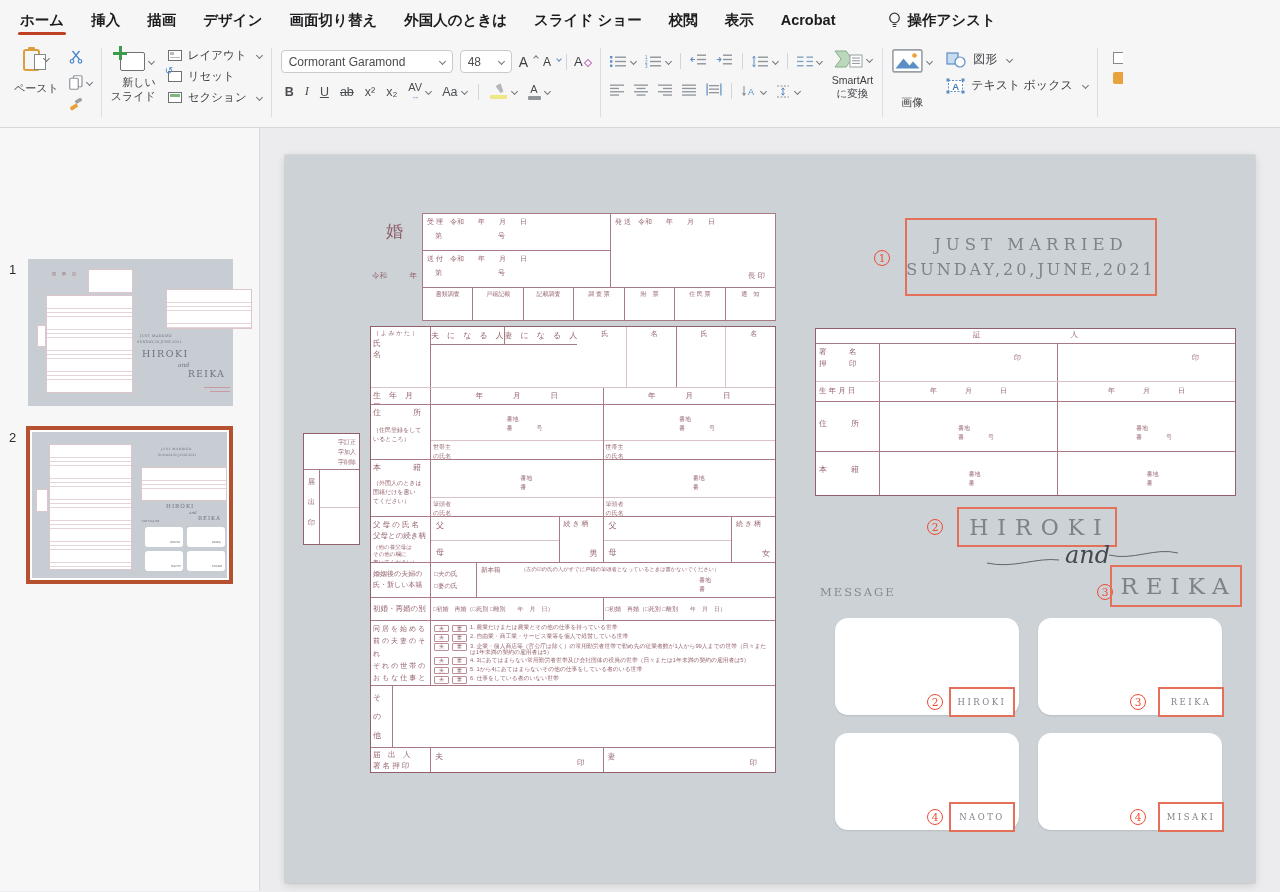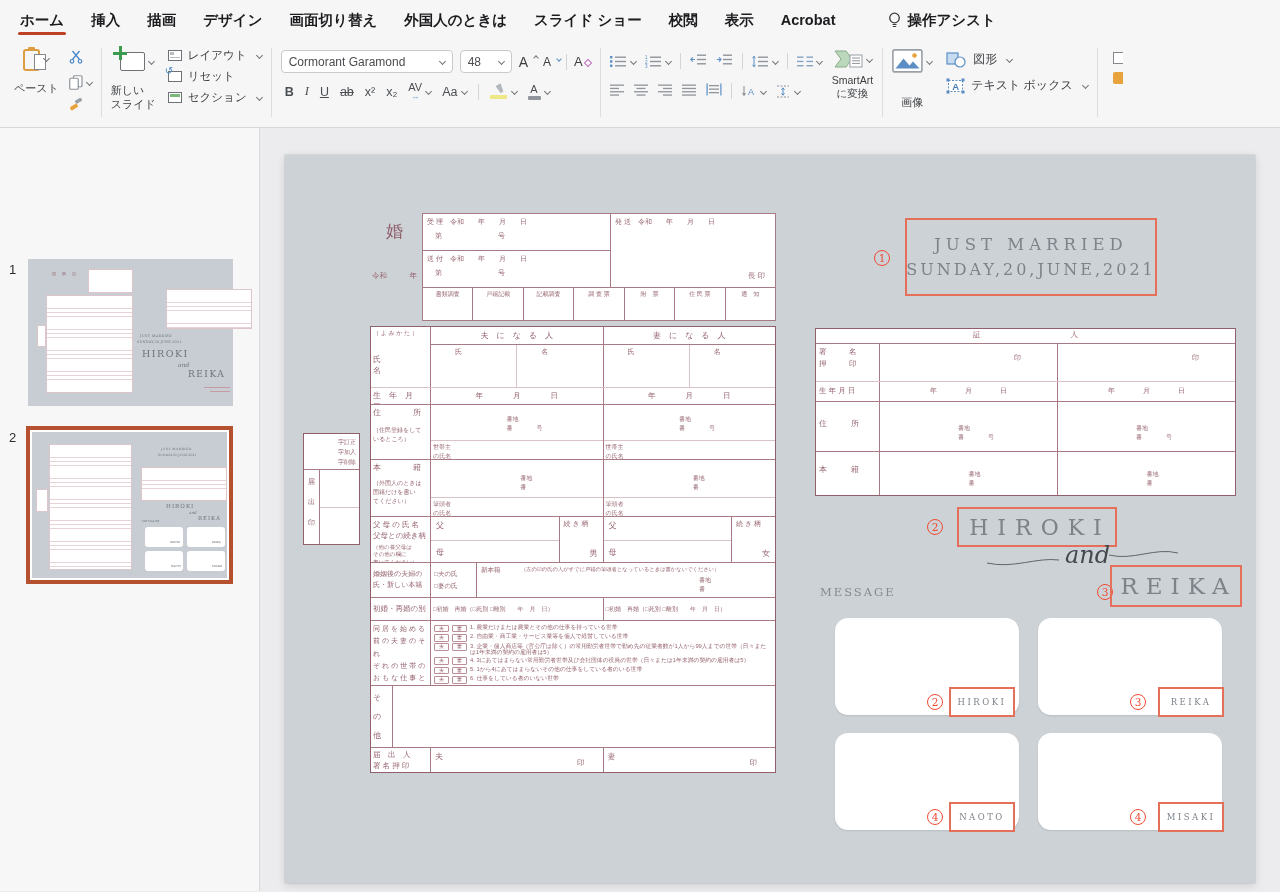--- a/index.html
+++ b/index.html
@@ -215,21 +215,21 @@
   <div class="gsep"></div>
 
   <div class="rgroup">
     <div class="rbtn">
       <div class="ico-row" style="margin-top:6px">
         <span class="ns">
             <span class="plus"></span>
           </span>
         <span class="chv"></span>
       </div>
-      <span class="pre" style="margin-top:8px;text-align:left;line-height:1.3">新しい
+      <span class="pre" style="text-align:right;line-height:1.3">新しい
 スライド</span>
     </div>
     <div class="mini-list">
       <span class="mini-item">
         <span class="lay"></span>
         <span>レイアウト</span>
           <span class="chv"></span>
       </span>
       <span class="mini-item">
         <span class="rst"></span>
@@ -553,23 +553,23 @@
             <span class="stamp">住 民 票</span>
             <span class="stamp">通　知</span>
           </div>
         </div>
 
         <div class="f-main">
 
           <div class="fr nt" style="height:60px">
             <div class="lab">
               <div class="pre" style="font-size:6px">（ よ み か た ）</div>
-              <div style="margin-top:16px">氏　　　　　名</div>
-            </div>
-            <div style="flex:1;display:flex;flex-direction:column">
+              <div style="">氏　　　　　名</div>
+            </div>
+            <div style="flex:1;display:flex;flex-direction:row">
               <div style="display:flex;height:18px;border-bottom:1px solid #a87a84">
                 <div style="flex:1;border-right:1px solid #a87a84;text-align:center;padding-top:3px">夫　に　な　る　人</div>
                 <div style="flex:1;text-align:center;padding-top:3px">妻　に　な　る　人</div>
               </div>
               <div style="display:flex;flex:1">
                 <div style="flex:1;border-right:1px solid #a87a84;display:flex">
                   <div style="flex:1;border-right:0.5px solid #d9c2c8;padding:2px 0 0 24px;font-size:7px">氏</div>
                   <div style="flex:1;padding:2px 0 0 24px;font-size:7px">名</div>
                 </div>
                 <div style="flex:1;display:flex">

